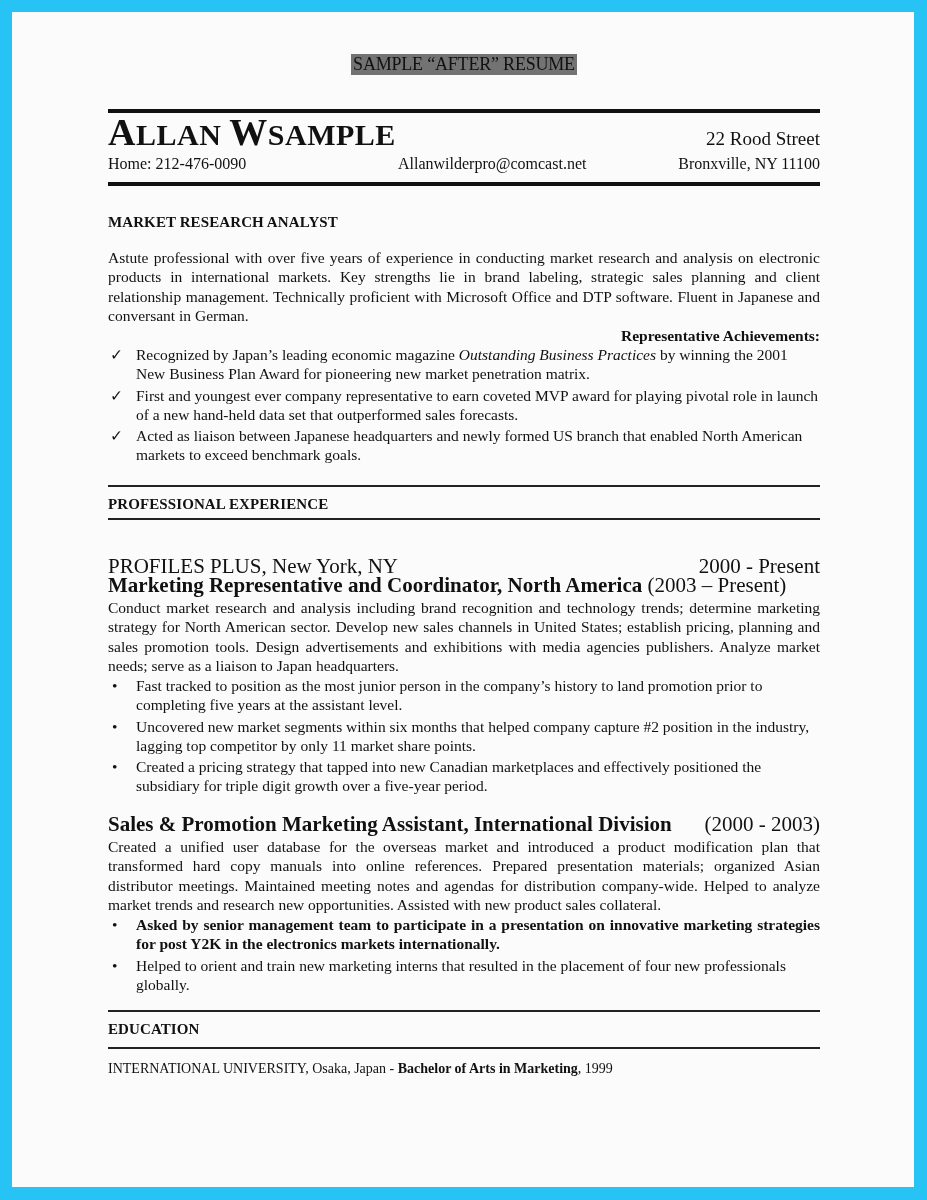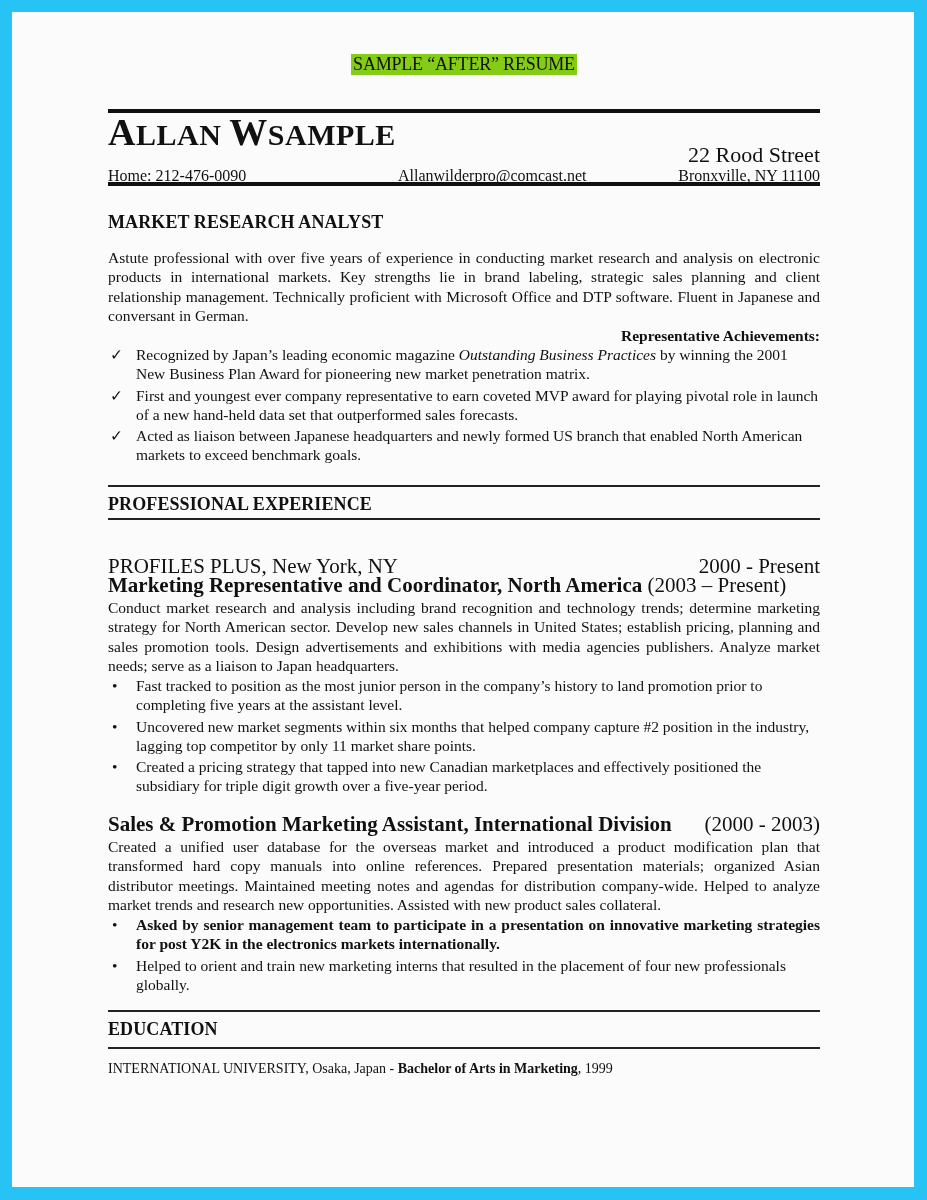--- a/index.html
+++ b/index.html
@@ -21,45 +21,45 @@
       position: absolute;
       left: 96px; top: 0;
       width: 712px;
     }
     .banner-wrap {
       position: absolute; top: 42px; left: 0; width: 712px;
       text-align: center;
     }
     .banner {
       display: inline-block;
-      background: #84cc16;
+      background: #737373;
       font-family: "Liberation Serif", serif;
       font-size: 18px;
       line-height: 21px;
       padding: 0 2px;
       letter-spacing: -0.2px;
     }
     .rule-thick { position: absolute; left: 0; width: 712px; height: 4px; background: #111; }
     .rule { position: absolute; left: 0; width: 712px; height: 2px; background: #222; }
     .name {
       position: absolute; left: 0; top: 100px;
       font-size: 30px; font-weight: bold; letter-spacing: 0.5px;
       font-variant: small-caps; line-height: 40px;
       font-family: "Liberation Serif", serif;
     }
     .name .big { font-size: 38px; }
     .contact-row {
       position: absolute; left: 0; width: 712px;
       font-size: 16px; line-height: 20px;
       display: flex; justify-content: space-between;
     }
-    .street { position: absolute; right: 0; top: 117px; font-size: 22px; line-height: 20px; margin-top: 16px; }
+    .street { position: absolute; right: 0; top: 117px; font-size: 19px; line-height: 20px; }
     .section-title {
       position: absolute; left: 0;
-      font-size: 18px; font-weight: bold; line-height: 18px; letter-spacing: 0.1px;
+      font-size: 15px; font-weight: bold; line-height: 18px; letter-spacing: 0.1px;
     }
     .para {
       position: absolute; left: 0; width: 712px;
       font-size: 15.5px; line-height: 19.3px;
       text-align: justify;
       margin: 0;
     }
     .subhead { text-align: right; font-weight: bold; font-size: 15.5px; line-height: 19px; }
     ul.marks { list-style: none; margin: 0; padding: 0; position: absolute; left: 0; width: 712px; }
     ul.marks li {
@@ -87,21 +87,21 @@
     </div>
 
     <div class="rule-thick" style="top:97px;"></div>
 
     <div class="name">
       <span class="big">A</span><span>LLAN</span>
       <span class="big">W</span><span>SAMPLE</span>
     </div>
     <div class="street">22 Rood Street</div>
 
-    <div class="contact-row" style="top:154px;gap:28px;">
+    <div class="contact-row" style="top:142px;gap:28px;">
       <span>Home: 212-476-0090</span>
       <span style="margin-left:60px;">Allanwilderpro@comcast.net</span>
       <span>Bronxville, NY 11100</span>
     </div>
 
     <div class="rule-thick" style="top:170px;"></div>
 
     <div class="section-title" style="top:201px;">MARKET RESEARCH ANALYST</div>
     <p class="para" style="top:236px;">Astute professional with over five years of experience in conducting market research and analysis on electronic products in international markets. Key strengths lie in brand labeling, strategic sales planning and client relationship management.  Technically proficient with Microsoft Office and DTP software. Fluent in Japanese and conversant in German.</p>
     <div class="para subhead" style="top:314px;">Representative Achievements:</div>

